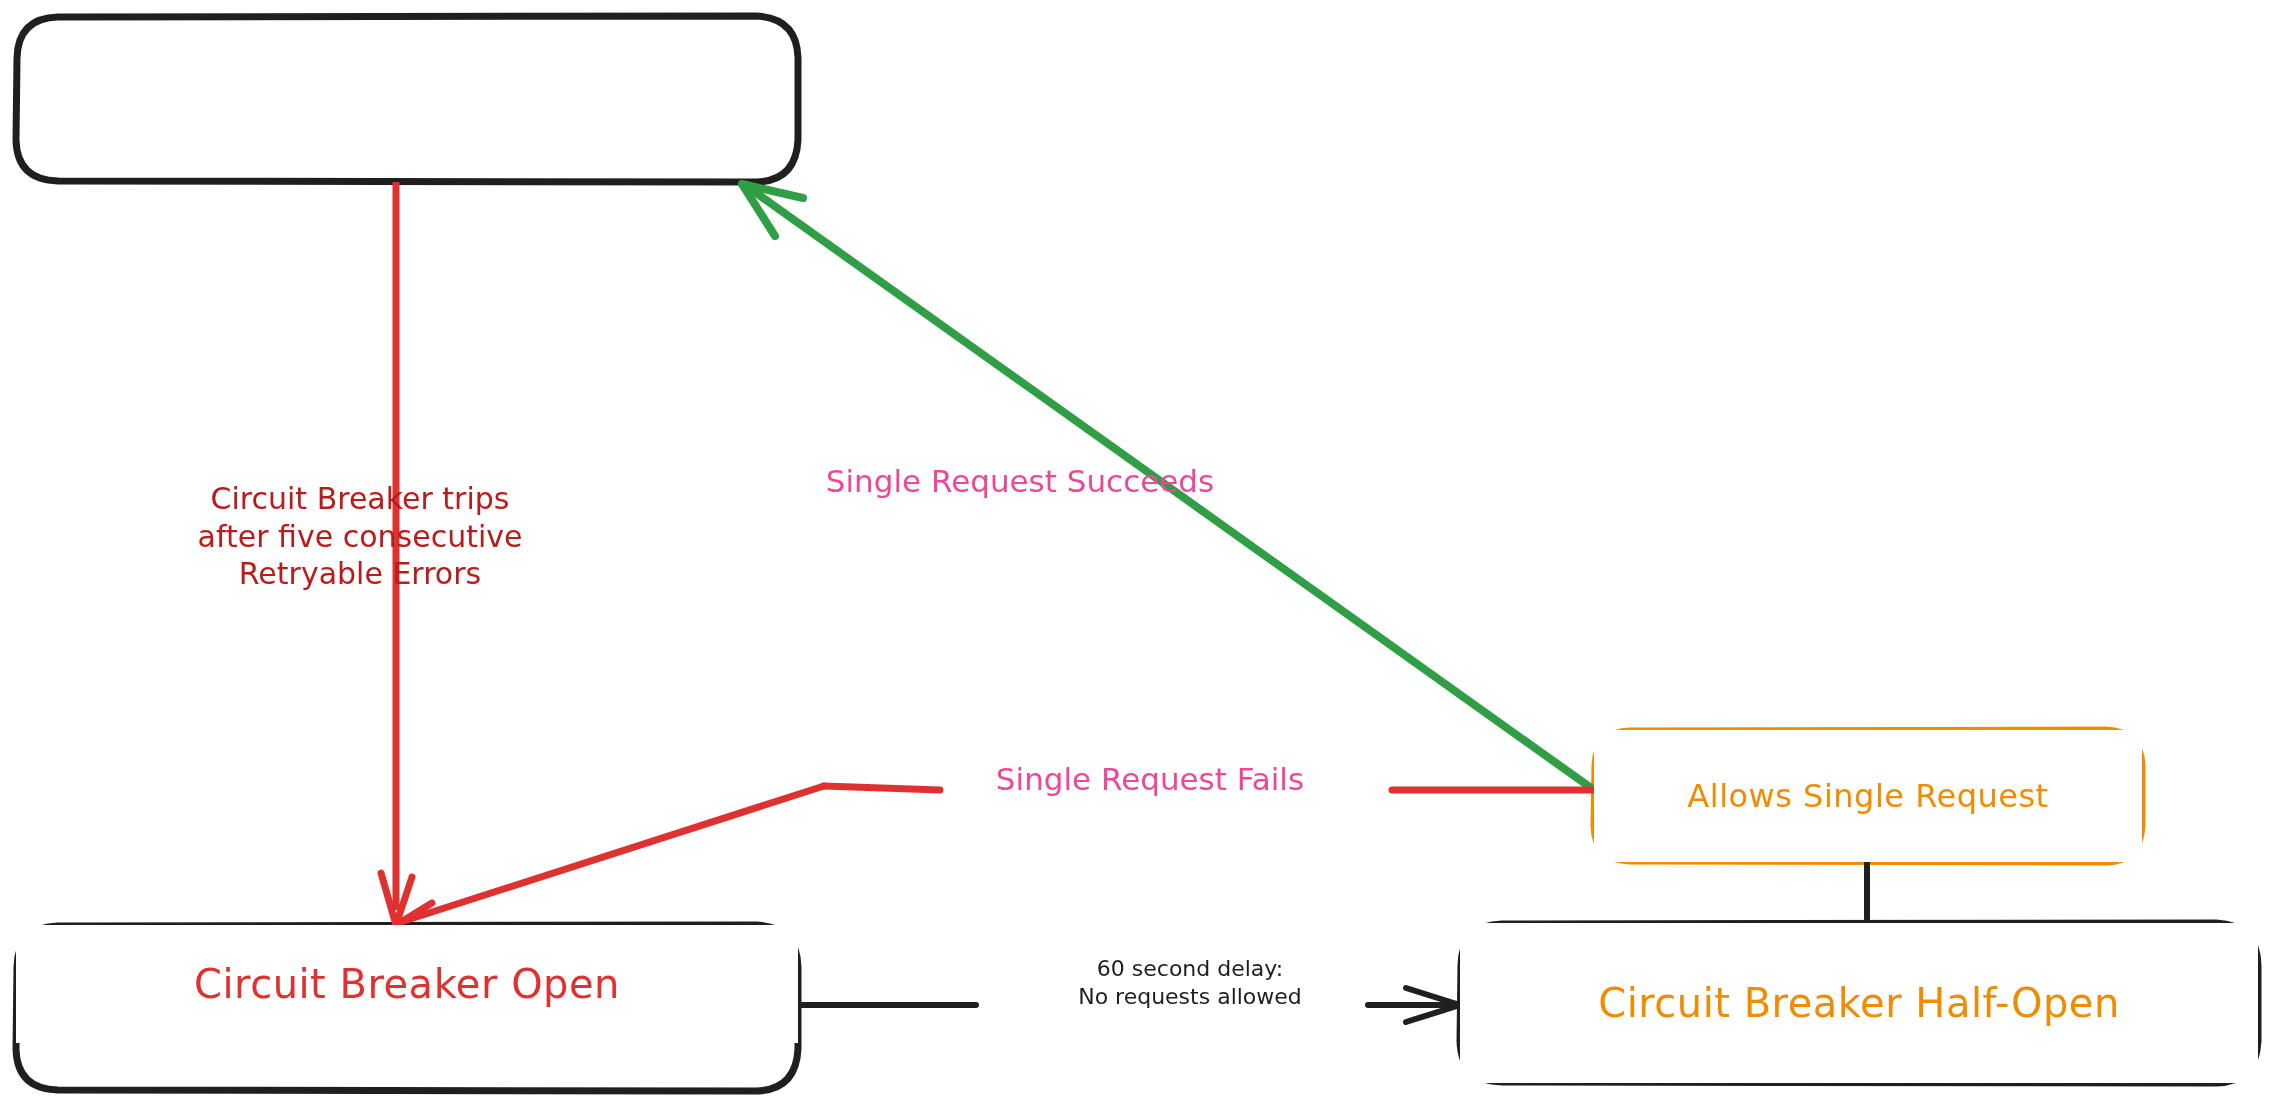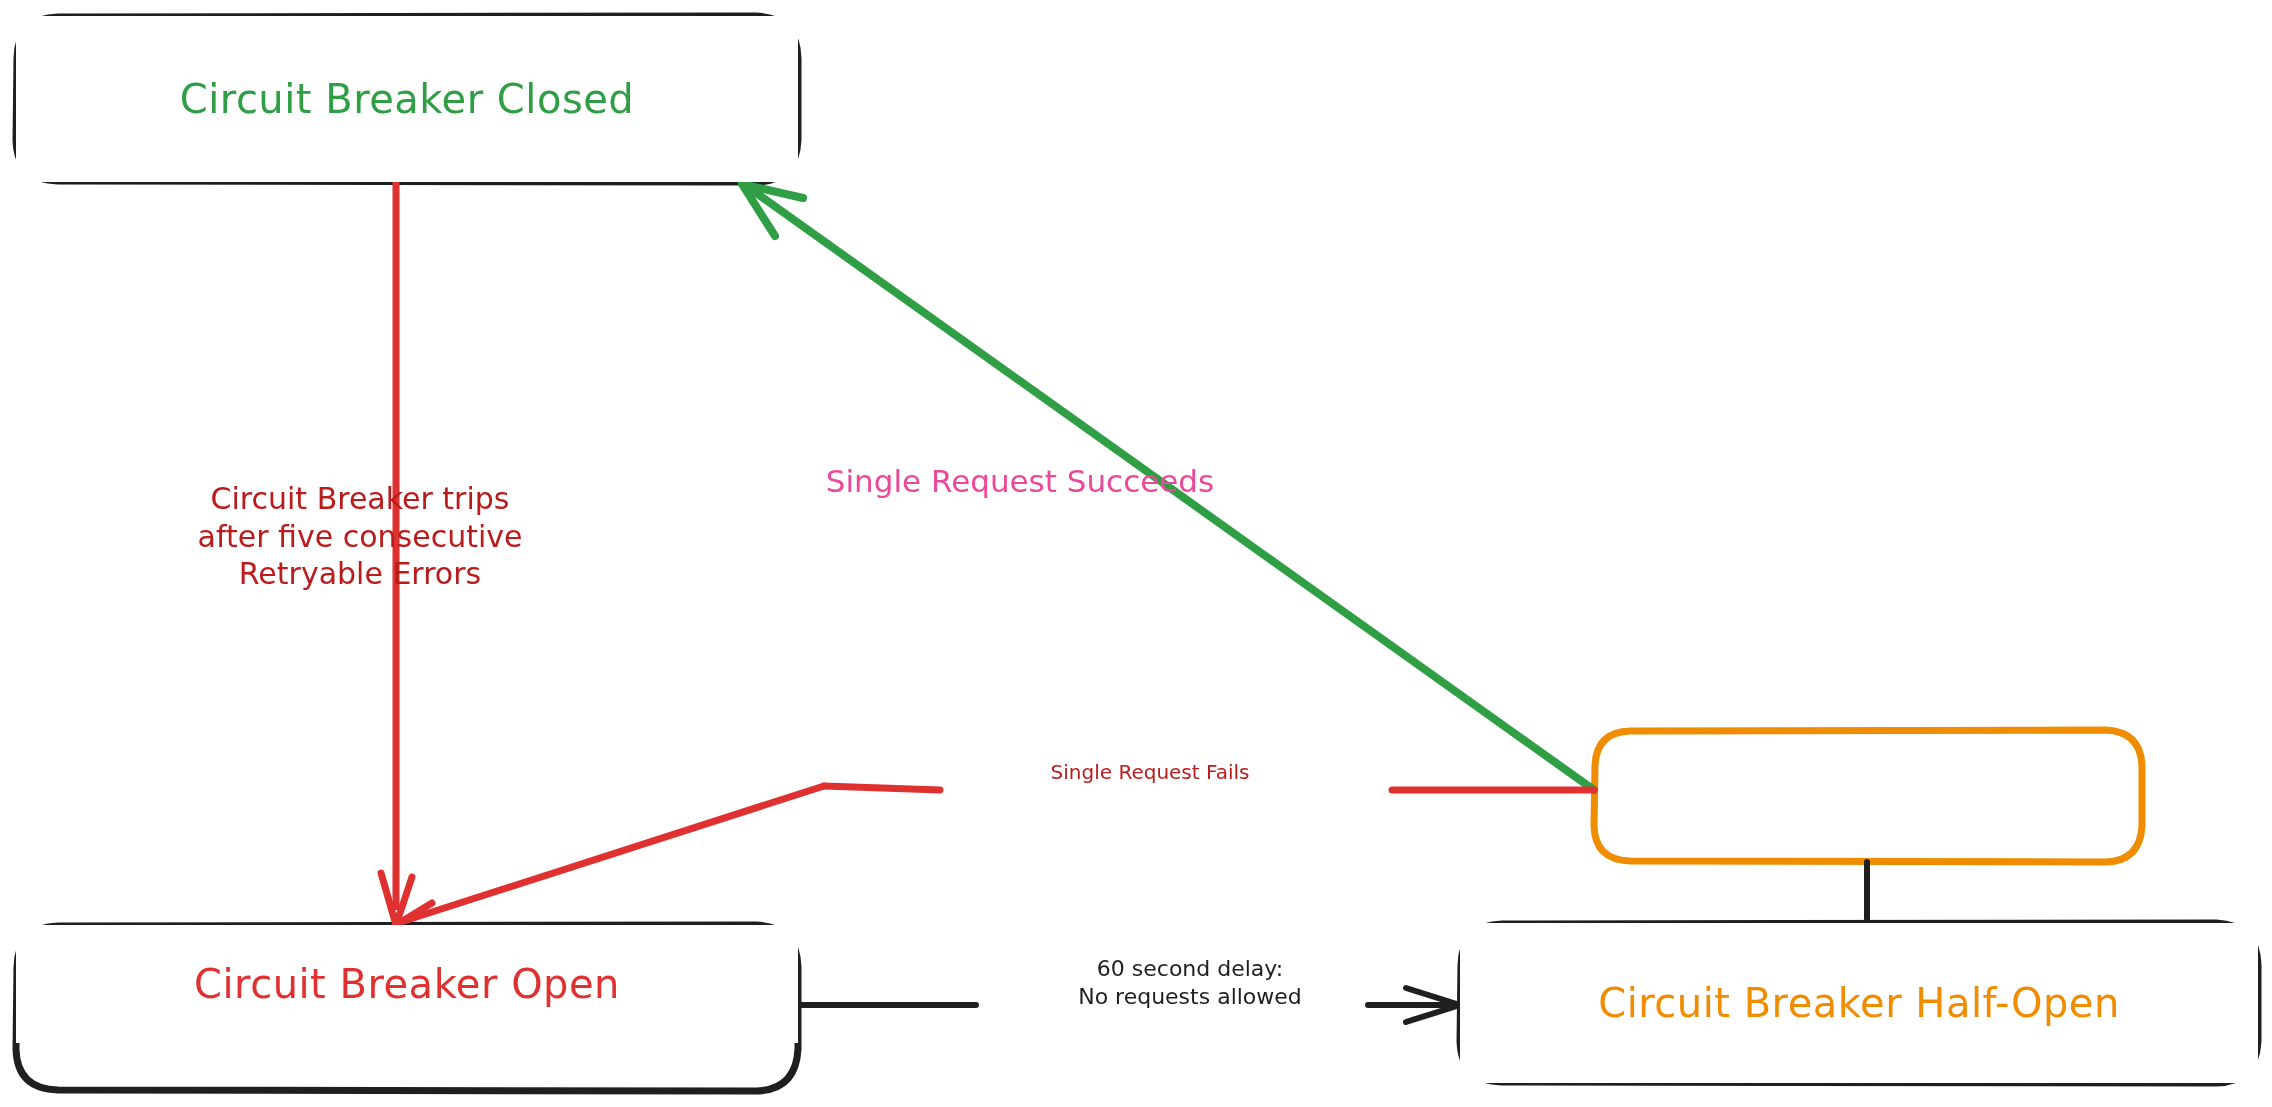--- a/index.html
+++ b/index.html
@@ -69,22 +69,22 @@
     left: 760px;
     top: 462px;
     width: 520px;
     color: #ec4899;
     font-size: 31px;
   }
   #label-fails {
     left: 920px;
     top: 760px;
     width: 460px;
-    color: #b91c1c;
-    font-size: 20px;
+    color: #ec4899;
+    font-size: 31px;
   }
   #label-delay {
     left: 940px;
     top: 955px;
     width: 500px;
     color: #1f1f1f;
     font-size: 22px;
   }
 </style>
 </head>
@@ -130,28 +130,28 @@
       <path d="M 798 1005 L 976 1005" fill="none" stroke="#1f1f1f" stroke-width="6" stroke-linecap="round"></path>
       <path d="M 1368 1005 L 1448 1005" fill="none" stroke="#1f1f1f" stroke-width="6" stroke-linecap="round"></path>
       <path d="M 1460 1005 L 1406 988 M 1460 1005 L 1406 1022" fill="none" stroke="#1f1f1f" stroke-width="6" stroke-linecap="round"></path>
     </g>
 
     <g>
       <path d="M 1867 923 L 1867 862" fill="none" stroke="#1f1f1f" stroke-width="6" stroke-linecap="round"></path>
     </g>
   </svg>
 
-  <div class="node" id="node-closed">
-    <span class="node-label">Circuit Breaker Closed</span>
-  </div>
 
   <div class="node" id="node-open">
     <span class="node-label">Circuit Breaker Open</span>
   </div>
 
+  <div class="node" id="node-allows">
+    <span class="node-label">Allows Single Request</span>
+  </div>
 
   <div class="node" id="node-half">
     <span class="node-label">Circuit Breaker Half-Open</span>
   </div>
 
   <div class="edge-label" id="label-trip">Circuit Breaker trips
 after five consecutive
 Retryable Errors</div>
 
   <div class="edge-label" id="label-succeeds">Single Request Succeeds</div>

